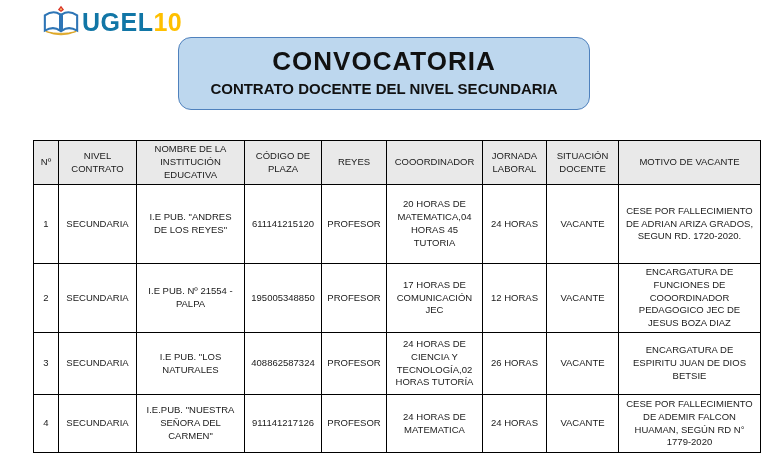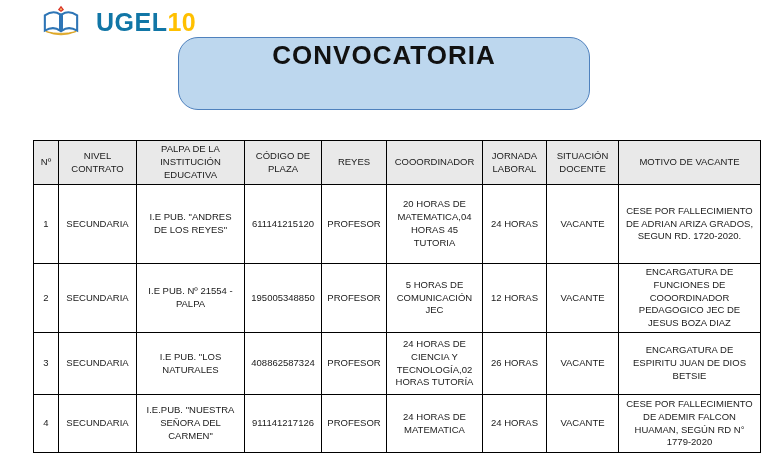--- a/index.html
+++ b/index.html
@@ -12,43 +12,43 @@
     background: #ffffff;
     overflow: hidden;
   }
   
   .logo {
     position: absolute;
     left: 42px;
     top: 4px;
     display: flex;
     align-items: center;
-    gap: 16px;
+    gap: 2px;
   }
   .logo svg { display: block; }
   .logo-text {
     font-size: 25px;
     font-weight: bold;
     letter-spacing: 0.5px;
     line-height: 1;
   }
   .logo-ugel { color: #1176a6; }
   .logo-num  { color: #ffc000; }
   
   .title-box {
     position: absolute;
     left: 178px;
     top: 37px;
     width: 412px;
     height: 73px;
     background: #bdd7ee;
     border: 1.5px solid #4f81bd;
-    border-radius: 20px;
+    border-radius: 13px;
     text-align: center;
-    padding-top: 3px;
+    padding-top: 9px;
   }
   .title-main {
     font-size: 26px;
     font-weight: bold;
     color: #111111;
     letter-spacing: 1px;
     line-height: 1.1;
   }
   .title-sub {
     font-size: 15px;
@@ -103,39 +103,40 @@
         <path d="M20 3 l1.4 1.8 -1.4 1 -1.4 -1 z" fill="#f6b26b"></path>
 
         <path d="M4 28 Q20 35 36 28 Q20 32 4 28 Z" fill="#f2b01e" stroke="#d49a12" stroke-width="0.8"></path>
       </svg>
     </span>
     <span class="logo-text"><span class="logo-ugel">UGEL</span><span class="logo-num">10</span></span>
   </div>
 
   <div class="title-box">
     <div class="title-main">CONVOCATORIA</div>
+    <div class="title-sub">CONTRATO DOCENTE DEL NIVEL SECUNDARIA</div>
   </div>
 
   <table class="vacancy-table">
     <colgroup>
       <col style="width:25px">
         <col style="width:78px">
         <col style="width:108px">
       <col style="width:77px">
         <col style="width:65px">
         <col style="width:96px">
       <col style="width:64px">
         <col style="width:72px">
         <col style="width:142px">
     </colgroup>
     <thead>
       <tr>
         <th>Nº</th>
         <th>NIVEL CONTRATO</th>
-        <th>PALPA DE LA INSTITUCIÓN EDUCATIVA</th>
+        <th>NOMBRE DE LA INSTITUCIÓN EDUCATIVA</th>
         <th>CÓDIGO DE PLAZA</th>
         <th>REYES</th>
         <th>COOORDINADOR</th>
         <th>JORNADA LABORAL</th>
         <th>SITUACIÓN DOCENTE</th>
         <th>MOTIVO DE VACANTE</th>
       </tr>
     </thead>
     <tbody>
         <tr>
@@ -148,21 +149,21 @@
           <td>24 HORAS</td>
           <td>VACANTE</td>
           <td>CESE POR FALLECIMIENTO DE ADRIAN ARIZA GRADOS, SEGUN RD. 1720-2020.</td>
         </tr>
         <tr>
           <td>2</td>
           <td>SECUNDARIA</td>
           <td>I.E PUB. Nº 21554 - PALPA</td>
           <td>195005348850</td>
           <td>PROFESOR</td>
-          <td>5 HORAS DE COMUNICACIÓN JEC</td>
+          <td>17 HORAS DE COMUNICACIÓN JEC</td>
           <td>12 HORAS</td>
           <td>VACANTE</td>
           <td>ENCARGATURA DE FUNCIONES DE COOORDINADOR PEDAGOGICO JEC DE JESUS BOZA DIAZ</td>
         </tr>
         <tr>
           <td>3</td>
           <td>SECUNDARIA</td>
           <td>I.E PUB. "LOS NATURALES</td>
           <td>408862587324</td>
           <td>PROFESOR</td>

